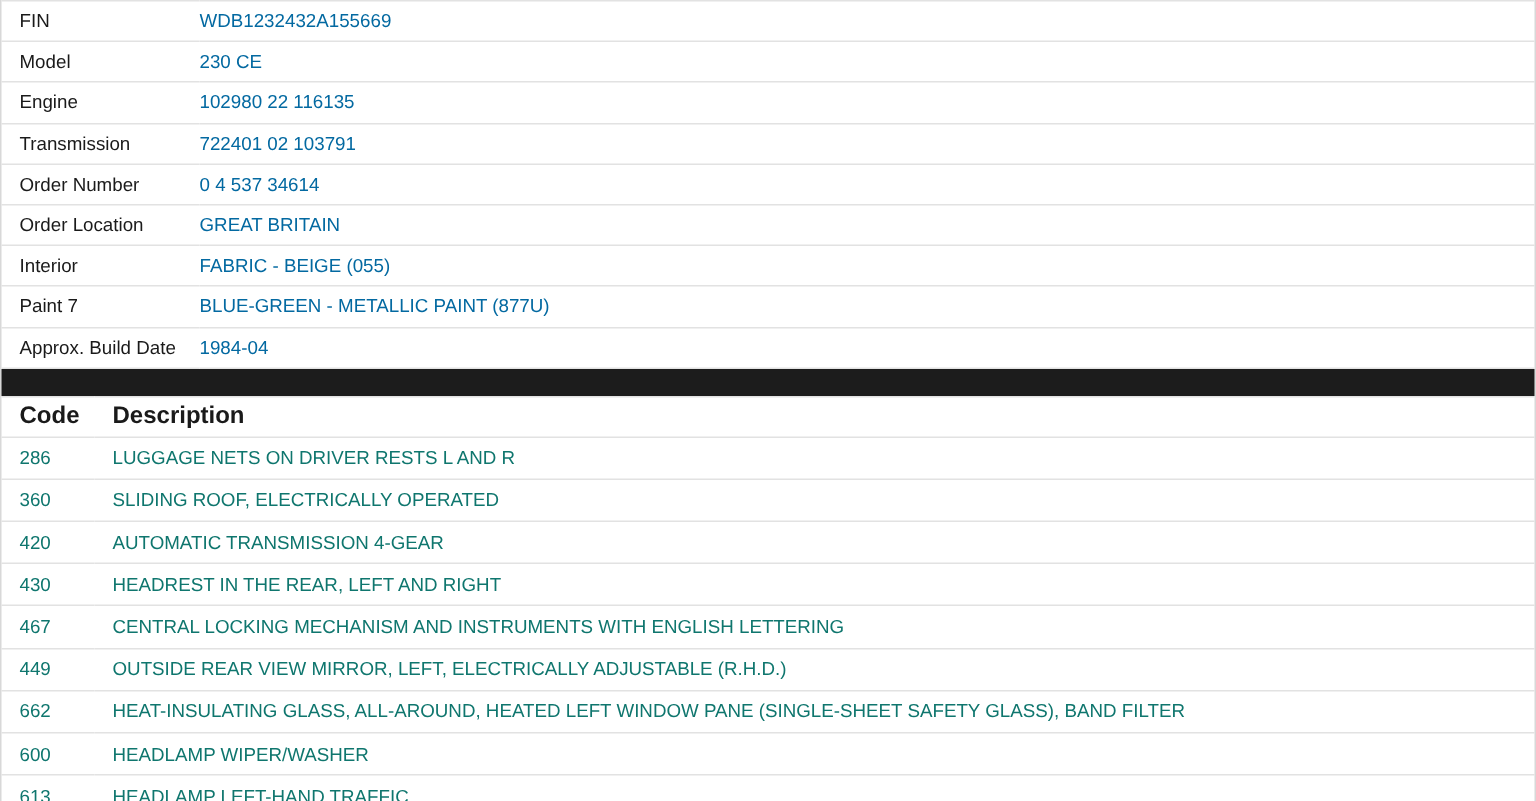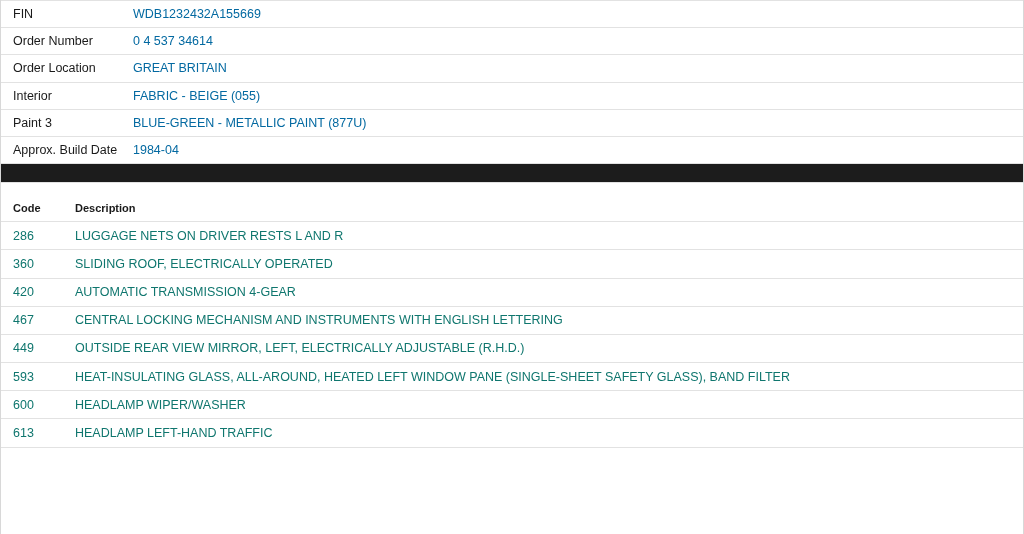--- a/index.html
+++ b/index.html
@@ -67,24 +67,24 @@
   .options-wrap {
     width: 100%;
   }
   .options-table {
     width: 100%;
     border-collapse: collapse;
     table-layout: fixed;
   }
   .options-table th {
     text-align: left;
-    font-size: 11px;
+    font-size: 16px;
     font-weight: bold;
     line-height: 14px;
-    padding: 12px 0 0 12px;
+    padding: 0 0 0 12px;
     height: 26px;
     vertical-align: middle;
     border-bottom: 1px solid #e2e2e2;
     border-top: 1px solid #e2e2e2;
     color: #1a1a1a;
     white-space: nowrap;
   }
   .options-table th.code-col,
   .options-table td.code-col {
     width: 50px;
@@ -111,33 +111,45 @@
 
 <div class="page">
 
   <table class="details-table">
     <tbody>
       <tr>
         <td class="label">FIN</td>
         <td class="value">WDB1232432A155669</td>
       </tr>
       <tr>
+        <td class="label">Model</td>
+        <td class="value">230 CE</td>
+      </tr>
+      <tr>
+        <td class="label">Engine</td>
+        <td class="value">102980 22 116135</td>
+      </tr>
+      <tr>
+        <td class="label">Transmission</td>
+        <td class="value">722401 02 103791</td>
+      </tr>
+      <tr>
         <td class="label">Order Number</td>
         <td class="value">0 4 537 34614</td>
       </tr>
       <tr>
         <td class="label">Order Location</td>
         <td class="value">GREAT BRITAIN</td>
       </tr>
       <tr>
         <td class="label">Interior</td>
         <td class="value">FABRIC - BEIGE (055)</td>
       </tr>
       <tr>
-        <td class="label">Paint 3</td>
+        <td class="label">Paint 7</td>
         <td class="value">BLUE-GREEN - METALLIC PAINT (877U)</td>
       </tr>
       <tr>
         <td class="label">Approx. Build Date</td>
         <td class="value">1984-04</td>
       </tr>
     </tbody>
   </table>
 
   <div class="separator"></div>
@@ -157,29 +169,33 @@
         </tr>
         <tr>
           <td class="code-col">360</td>
           <td class="desc-col">SLIDING ROOF, ELECTRICALLY OPERATED</td>
         </tr>
         <tr>
           <td class="code-col">420</td>
           <td class="desc-col">AUTOMATIC TRANSMISSION 4-GEAR</td>
         </tr>
         <tr>
+          <td class="code-col">430</td>
+          <td class="desc-col">HEADREST IN THE REAR, LEFT AND RIGHT</td>
+        </tr>
+        <tr>
           <td class="code-col">467</td>
           <td class="desc-col">CENTRAL LOCKING MECHANISM AND INSTRUMENTS WITH ENGLISH LETTERING</td>
         </tr>
         <tr>
           <td class="code-col">449</td>
           <td class="desc-col">OUTSIDE REAR VIEW MIRROR, LEFT, ELECTRICALLY ADJUSTABLE (R.H.D.)</td>
         </tr>
         <tr>
-          <td class="code-col">593</td>
+          <td class="code-col">662</td>
           <td class="desc-col">HEAT-INSULATING GLASS, ALL-AROUND, HEATED LEFT WINDOW PANE (SINGLE-SHEET SAFETY GLASS), BAND FILTER</td>
         </tr>
         <tr>
           <td class="code-col">600</td>
           <td class="desc-col">HEADLAMP WIPER/WASHER</td>
         </tr>
         <tr>
           <td class="code-col">613</td>
           <td class="desc-col">HEADLAMP LEFT-HAND TRAFFIC</td>
         </tr>

